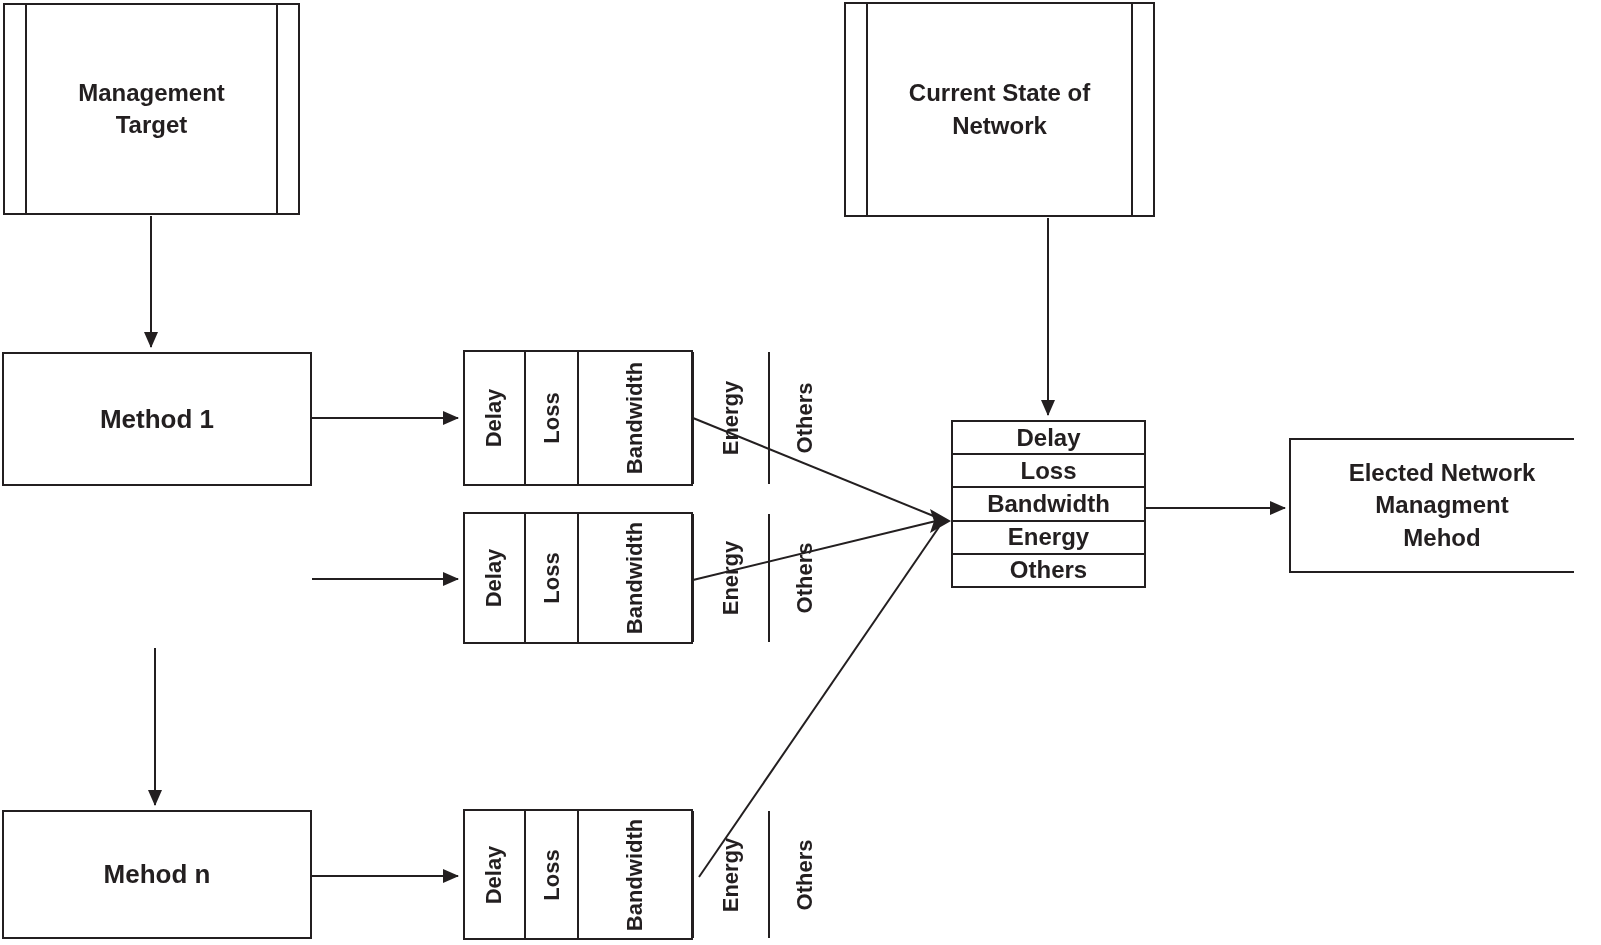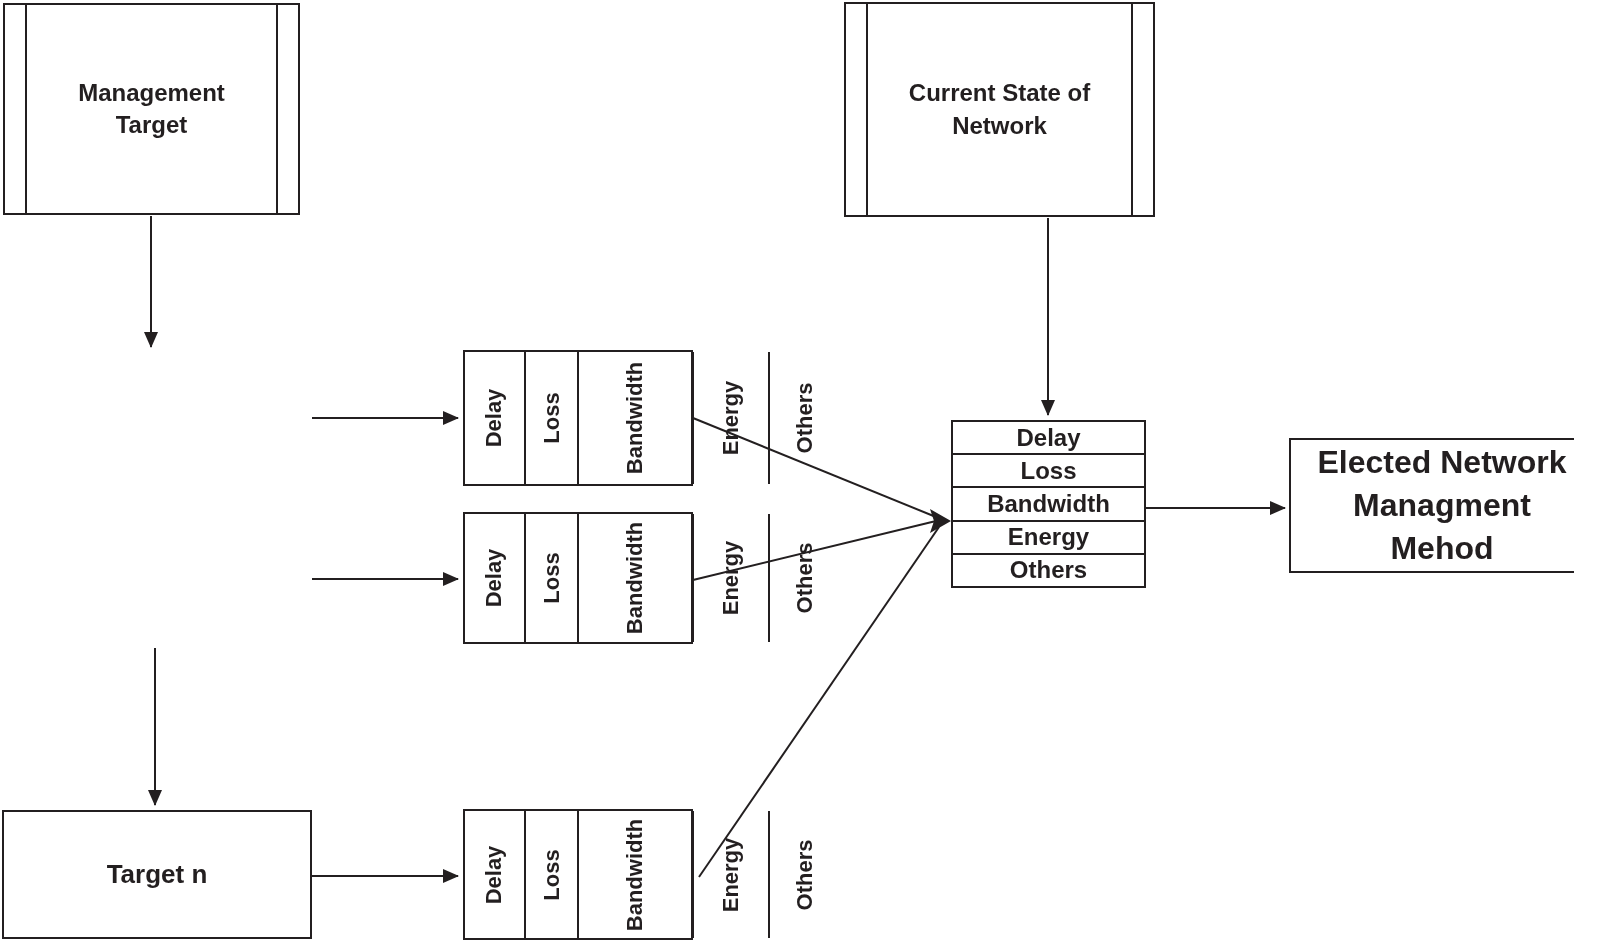--- a/index.html
+++ b/index.html
@@ -25,21 +25,21 @@
     background: #ffffff;
     display: flex;
     align-items: center;
     justify-content: center;
     text-align: center;
     font-weight: 700;
   }
   .prelabel { white-space: pre-line; }
   .predef-label { font-size: 24px; line-height: 1.35; }
   .method-label { font-size: 26px; }
-  .elected-label { font-size: 32px; line-height: 1.35; }
+  .elected-label { font-size: 24px; line-height: 1.35; }
   .inner-line {
     position: absolute;
     top: 0; bottom: 0;
     width: 2px;
     background: var(--ink);
   }
   .inner-line.left  { left: 20px; }
   .inner-line.right { right: 20px; }
   .criteria-box {
     position: absolute;
@@ -126,24 +126,27 @@
 Target</div>
   </div>
 
   <div class="box" style="left:844px; top:2px; width:311px; height:215px;">
     <div class="inner-line left"></div>
     <div class="inner-line right"></div>
     <div class="prelabel predef-label">Current State of
 Network</div>
   </div>
 
+  <div class="box" style="left:2px; top:352px; width:310px; height:134px;">
+    <div class="method-label">Method 1</div>
+  </div>
 
 
   <div class="box" style="left:2px; top:810px; width:310px; height:129px;">
-    <div class="method-label">Target n</div>
+    <div class="method-label">Mehod n</div>
   </div>
 
   <div class="criteria-box" style="left:463px; top:350px; width:230px; height:136px;">
     <div class="criteria-cell">
       <span>Delay</span>
     </div>
     <div class="criteria-cell">
       <span>Loss</span>
     </div>
     <div class="criteria-cell">

